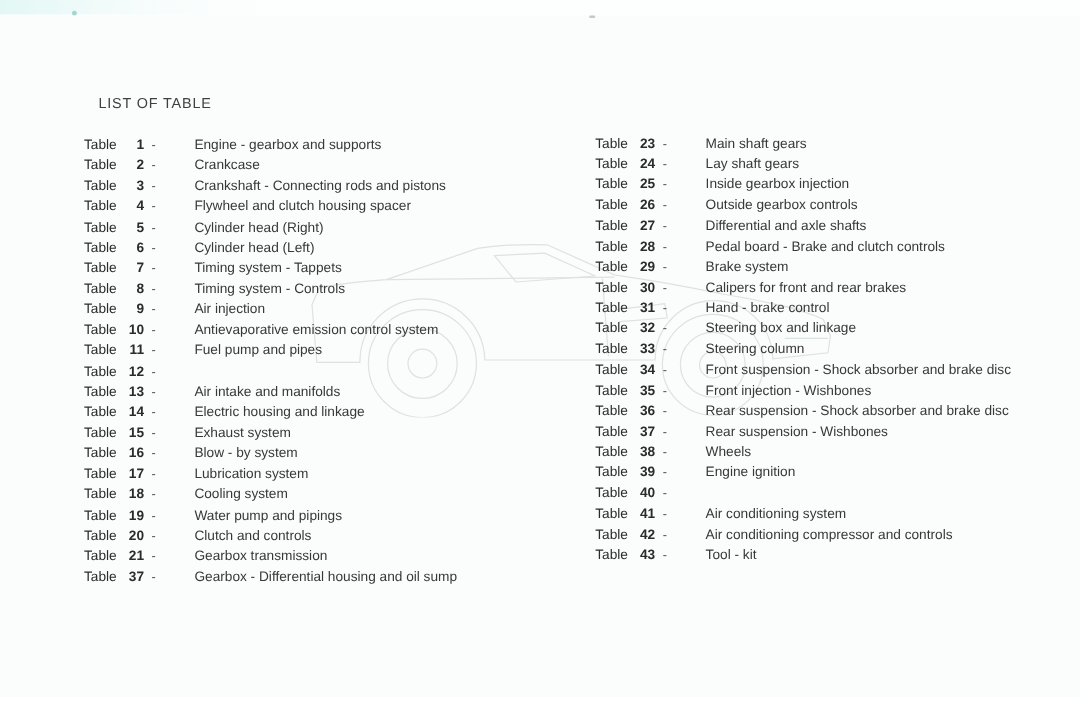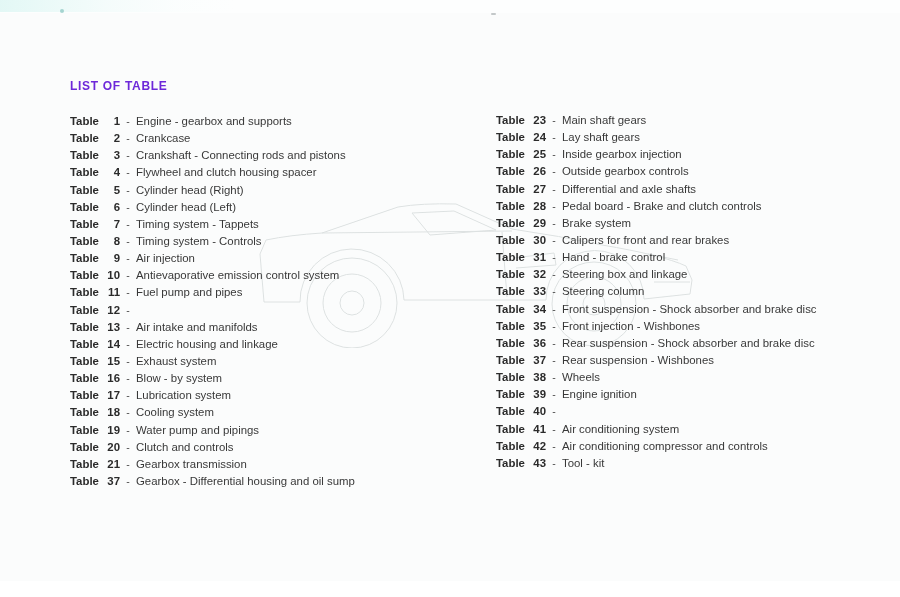--- a/index.html
+++ b/index.html
@@ -66,62 +66,63 @@
   .watermark {
     position: absolute;
     left: 250px;
     top: 190px;
     width: 450px;
     height: 158px;
     pointer-events: none;
   }
   .page-title {
     position: absolute;
-    left: 70px;
+    left: 82px;
     top: 79px;
     font-size: 12px;
-    font-weight: 700;
+    font-weight: 400;
     letter-spacing: 0.7px;
-    color: #6d28d9;
+    color: #404040;
   }
   .toc-col {
     position: absolute;
     display: flex;
     flex-direction: column;
   }
   .toc-col.left  { left: 70px;  top: 113px; }
   .toc-col.right { left: 496px; top: 112px; }
   .toc-row {
     display: flex;
     align-items: baseline;
     height: 17.15px;
     line-height: 17.15px;
     font-size: 11.4px;
     color: #373737;
     white-space: nowrap;
   }
   .t-label {
-    font-weight: 700;
+    font-weight: 400;
     color: #2b2b2b;
     width: 32px;
   }
   .t-num {
     font-weight: 700;
     color: #2b2b2b;
     width: 18px;
     text-align: right;
   }
   .t-dash {
     width: 16px;
     text-align: center;
     color: #4a4a4a;
     font-size: 10.5px;
   }
   .t-desc {
     color: #383838;
+    margin-left: 26px;
   }
 </style>
 </head>
 <body>
 
 <div class="stage">
 
   <div class="page-scan"></div>
   <div class="top-band"></div>
   <div class="artifact-cyan"></div>

